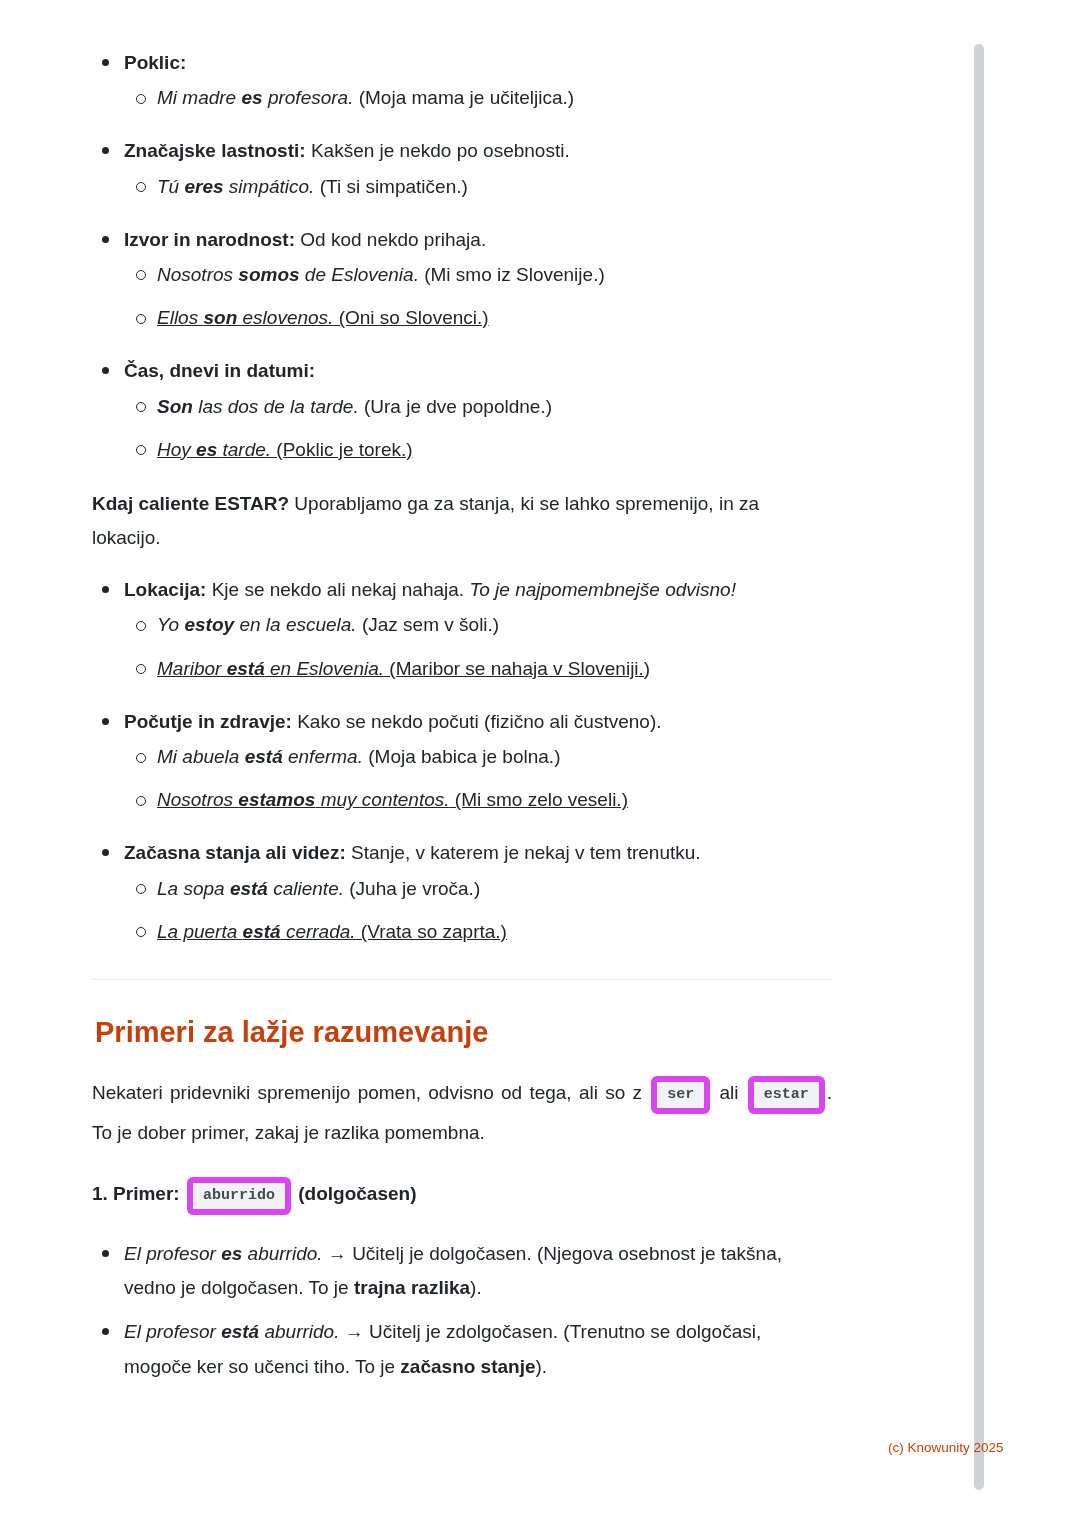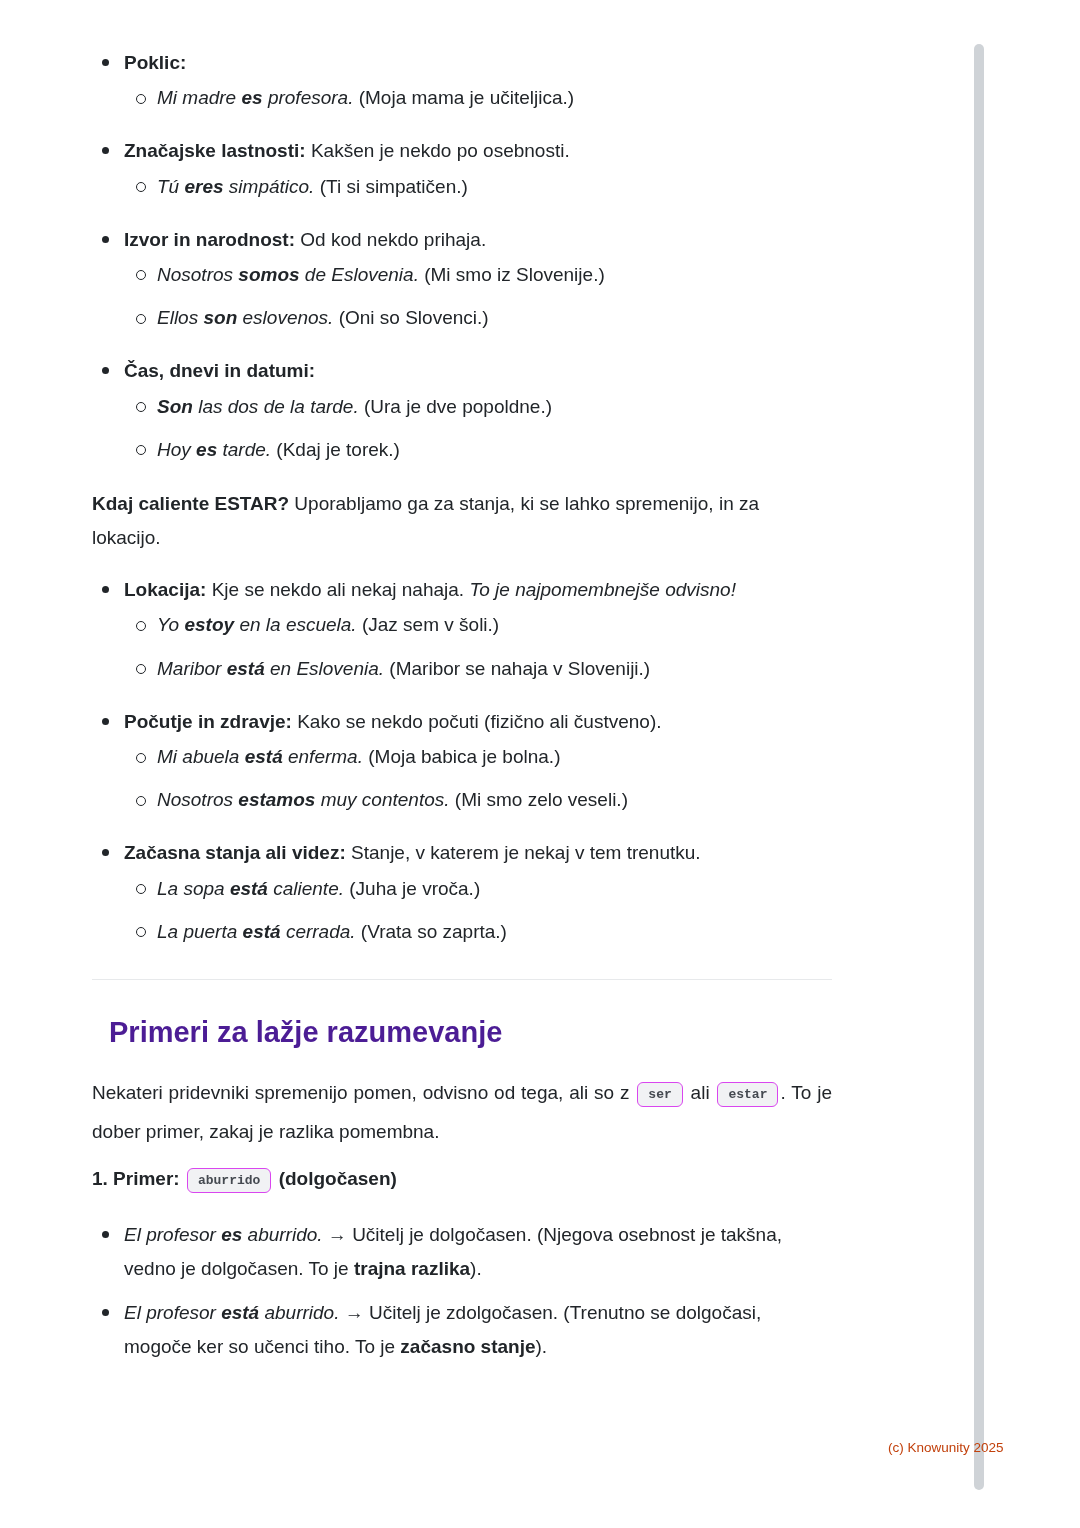--- a/index.html
+++ b/index.html
@@ -26,48 +26,48 @@
   ul.bullets.tight { margin-top: 22px; }
   .l1 > li { position: relative; padding-left: 32px; }
   .l1 > li + li { margin-top: 19px; }
   .bullets.tight.l1 > li + li { margin-top: 10px; }
   .l1 > li::before {
     content: ""; position: absolute; left: 10px; top: 13px;
     width: 7px; height: 7px; border-radius: 50%; background: #212529;
   }
   ul.l2 { list-style: none; margin: 1px 0 0 0; padding: 0; }
   .l2 > li { position: relative; padding-left: 33px; }
-  .l2 > li + li { margin-top: 9px; }
+  .l2 > li + li { margin-top: 9px; text-decoration: underline; }
   .l2 > li::before {
     content: ""; position: absolute; left: 12px; top: 12.5px;
     width: 8px; height: 8px; border-radius: 50%;
     border: 1.5px solid #212529; background: transparent;
   }
 
   .para { margin: 20px 0 0 0; }
-  .para + .para { margin-top: 10px; }
+  .para + .para { margin-top: 24px; }
   .para.justify { text-align: justify; line-height: 2.05; }
 
   .divider { border: none; border-top: 1px solid #e7e9eb; margin: 30px 0 0 0; }
 
   .section-heading {
-    margin: 34px 0 0 17px;
+    margin: 34px 0 0 3px;
     font-size: 29px; line-height: 1.3; font-weight: 700;
-    color: #4c1d95;
+    color: #c2410c;
   }
   .section-heading + .para { margin-top: 22px; }
 
   .b { font-weight: 700; }
   .i { font-style: italic; }
 
   .code {
     font-family: "Liberation Mono", "DejaVu Sans Mono", monospace;
-    font-size: 13px; font-weight: 700;
+    font-size: 15px; font-weight: 700;
     background: #f1f2f4;
-    border: 1px solid #d946ef;
+    border: 6px solid #d946ef;
     border-radius: 6px;
     padding: 3px 10px;
     color: #454a51;
     display: inline-block;
     line-height: 1.35;
     margin: 0 2px;
     vertical-align: 1px;
   }
 
   .watermark {
@@ -120,21 +120,21 @@
             </li>
           </ul>
         </li>
         <li>
           <div class="li-text"><span class="b">Čas, dnevi in datumi:</span></div>
           <ul class="l2">
             <li>
               <div class="li-text"><span class="b i">Son</span><span class="i"> las dos de la tarde.</span><span> (Ura je dve popoldne.)</span></div>
             </li>
             <li>
-              <div class="li-text"><span class="i">Hoy </span><span class="b i">es</span><span class="i"> tarde.</span><span> (Kdaj je torek.)</span></div>
+              <div class="li-text"><span class="i">Hoy </span><span class="b i">es</span><span class="i"> tarde.</span><span> (Poklic je torek.)</span></div>
             </li>
           </ul>
         </li>
       </ul>
       <p class="para"><span class="b">Kdaj caliente ESTAR?</span><span> Uporabljamo ga za stanja, ki se lahko spremenijo, in za lokacijo.</span></p>
       <ul class="bullets l1">
         <li>
           <div class="li-text"><span class="b">Lokacija:</span><span> Kje se nekdo ali nekaj nahaja. </span><span class="i">To je najpomembnejše odvisno!</span></div>
           <ul class="l2">
             <li>

